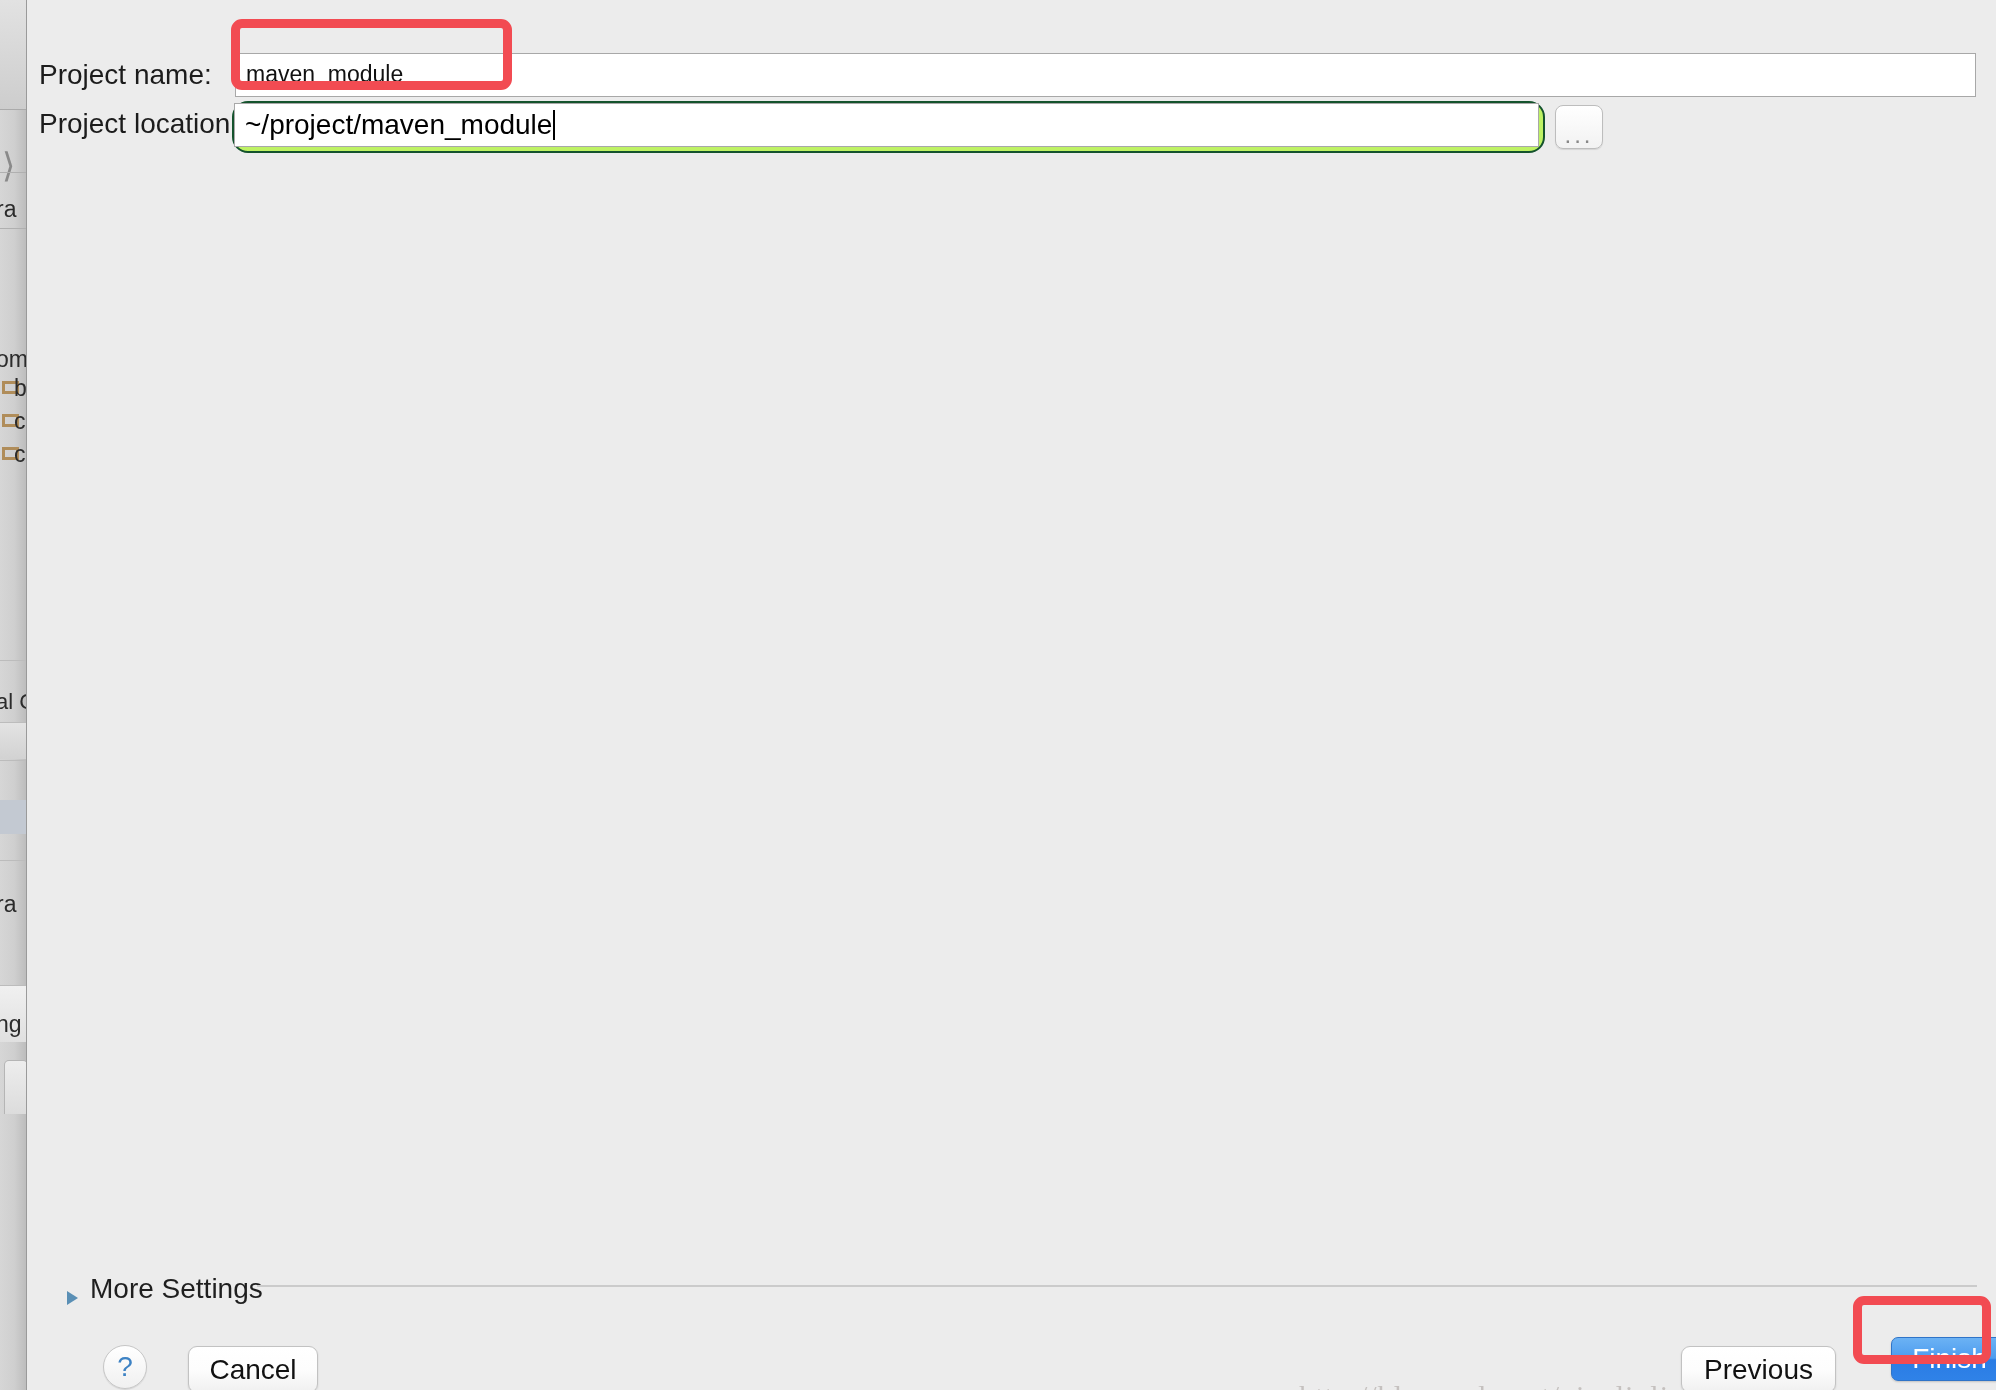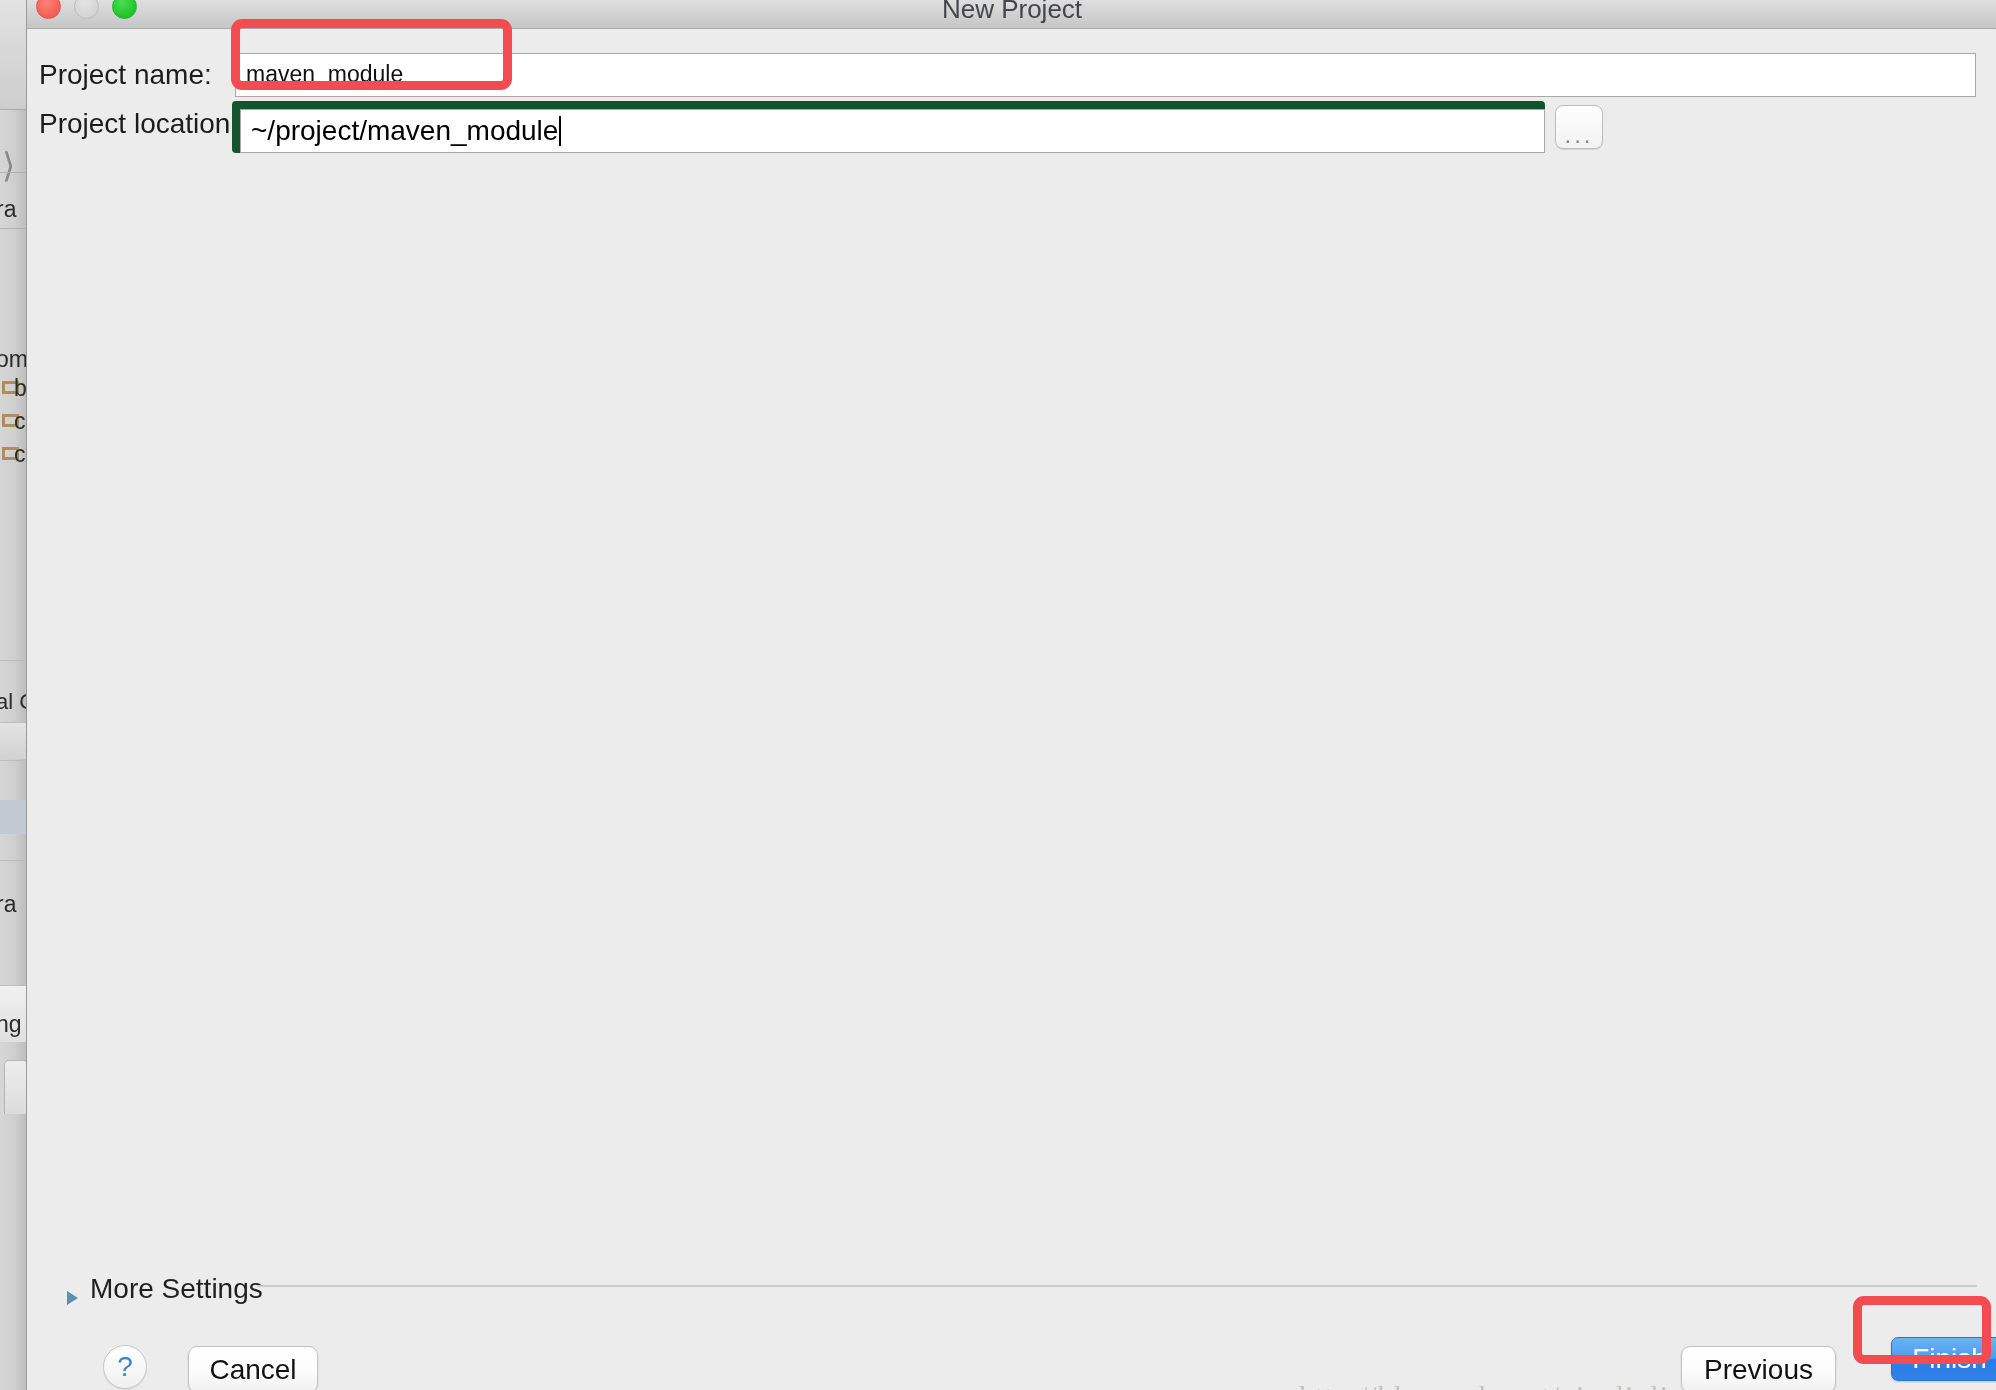--- a/index.html
+++ b/index.html
@@ -157,22 +157,22 @@
   }
   .field-name {
     left: 208px; top: 24px;
     width: 1741px; height: 44px;
     border: 1px solid #a8a8a8;
   }
   .field-loc-wrap {
     position: absolute;
     left: 205px; top: 72px;
     width: 1313px; height: 52px;
-    border: 8px solid #14532d;
-    border-radius: 4px;
+    border: 2px solid #14532d;
+    border-radius: 16px;
     background: #bef264;
   }
   .field-loc {
     position: absolute;
     left: 0; top: 0;
     width: 1305px; height: 44px;
     border: 1px solid #a8a8a8;
     background: #fff;
   }
   .caret {
@@ -337,26 +337,20 @@
     <div class="bg-panel-line" style="top:860px;"></div>
     <div class="bg-text" style="top:891px;">ra</div>
     <div class="bg-panel-line" style="top:985px;"></div>
     <div class="bg-strip" style="top:986px; height:56px; background:linear-gradient(to bottom,#f0f0f0,#e0e0e0);"></div>
     <div class="bg-text" style="top:1011px;">ng</div>
     <div class="bg-tab" style="top:1060px;"></div>
   </div>
 
   <div class="dialog">
 
-    <div class="titlebar">
-      <div class="traffic close"></div>
-      <div class="traffic min"></div>
-      <div class="traffic max"></div>
-      <div class="title-text">New Project</div>
-    </div>
 
     <div class="body">
 
       <div class="form-label lbl-name">Project name:</div>
       <div class="text-field field-name" placeholder="">maven_module</div>
 
       <div class="form-label lbl-loc">Project location:</div>
       <div class="field-loc-wrap">
         <div class="field-loc">
           <span style="display:inline-block;padding-left:10px;line-height:42px;font-size:28px;">~/project/maven_module</span><span class="caret"></span>

